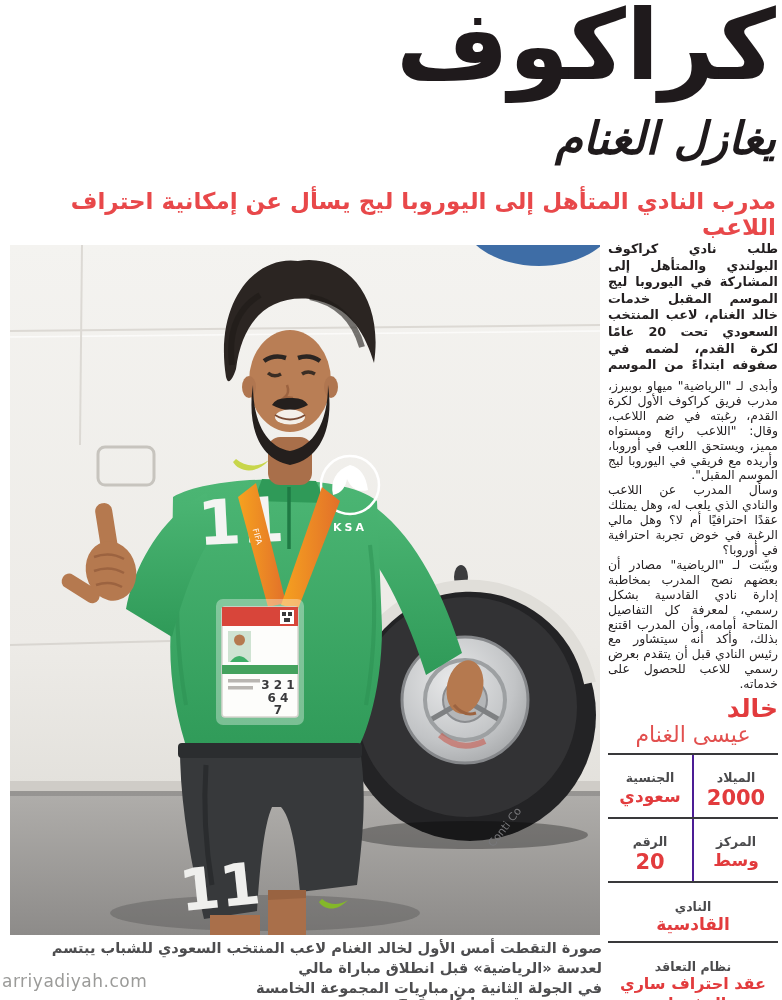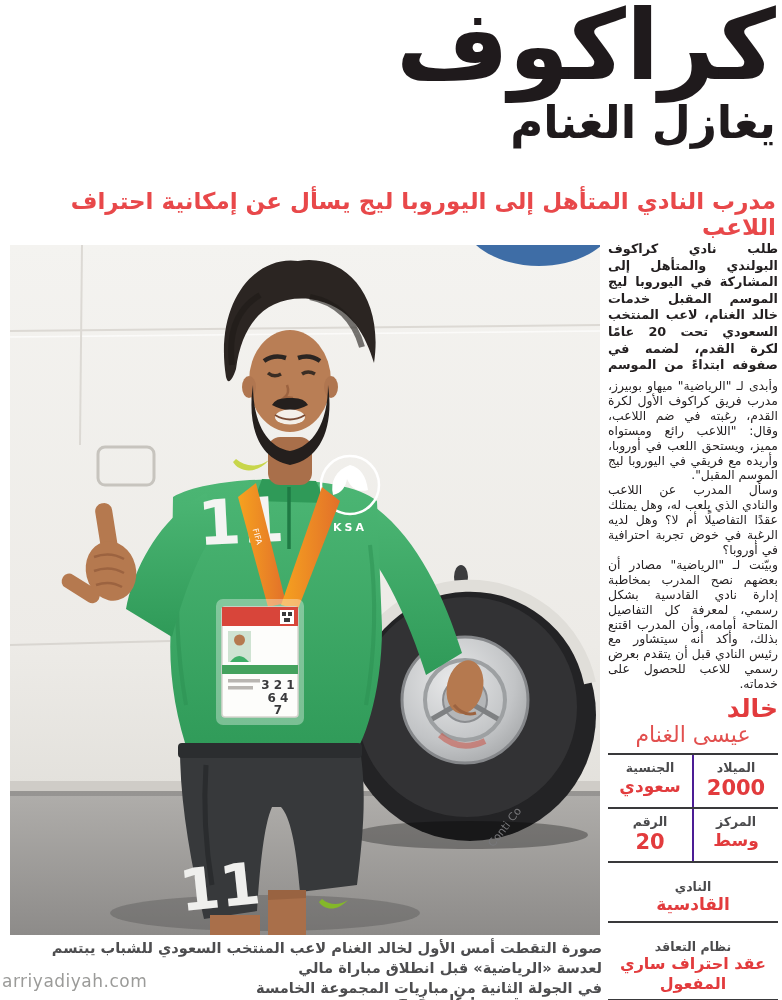--- a/index.html
+++ b/index.html
@@ -6,39 +6,39 @@
   #page{
     position:relative;width:782px;height:1000px;background:#ffffff;overflow:hidden;
     font-family:"DejaVu Sans",sans-serif;direction:rtl;
   }
   
   #headline1{
     position:absolute;top:-8px;right:6px;width:770px;text-align:right;
     font-size:97px;line-height:1.12;font-weight:900;color:#1f1a1c;letter-spacing:-1px;
   }
   #headline2{
-    position:absolute;top:96px;right:6px;width:770px;text-align:right;
-    font-size:45px;line-height:1.2;font-weight:900;color:#1f1a1c;
+    position:absolute;top:112px;right:6px;width:770px;text-align:right;
+    font-size:45px;line-height:1.2;font-weight:900;color:#1f1a1c;font-style:italic;
   }
   #subheadline{
     position:absolute;top:188px;right:6px;width:768px;text-align:right;
     font-size:23px;font-weight:600;color:#e8484a;
   }
   
   .col{position:absolute;left:608px;width:170px;text-align:justify;text-align-last:right;color:#231f20;}
   #lead{top:241px;height:135px;font-size:12.8px;line-height:16.6px;font-weight:700;overflow:hidden;}
   #bodytext{top:379px;height:316px;font-size:12.4px;line-height:14.9px;font-weight:400;overflow:hidden;}
   #bodytext p{margin:0;}
   
   #player-card{position:absolute;left:608px;top:696px;width:170px;text-align:center;}
   #pc-first{font-size:25px;font-weight:900;color:#e23b3d;text-align:right;line-height:1;}
   #pc-family{font-size:22px;font-weight:400;color:#e2504f;text-align:center;line-height:1.1;margin-top:2px;}
   #pc-table{margin-top:6px;border-top:2px solid #39393b;}
   .pc-row{display:flex;border-bottom:2px solid #39393b;}
-  .pc-cell{width:50%;padding:5px 0 6px;}
+  .pc-cell{width:50%;padding:15px 0 6px;}
   .pc-row .pc-cell:first-child{border-left:2px solid #4c1d95;}
   .pc-label{font-size:12.5px;font-weight:700;color:#4a4a4c;line-height:1.25;}
   .pc-value{font-size:17px;font-weight:900;color:#e23b3d;line-height:1.2;}
   .pc-value.num{font-size:21px;}
   .pc-full{padding:16px 0 6px;border-bottom:2px solid #39393b;}
   #pc-year{font-size:23px;font-weight:900;color:#e23b3d;padding-top:4px;line-height:1.1;}
   
   #photo{position:absolute;left:10px;top:245px;width:590px;height:690px;background:#f1efeb;}
   #photo svg{display:block;}
   
@@ -55,21 +55,21 @@
 
 <div id="page">
 
   <div id="headline1">كراكوف</div>
   <div id="headline2">يغازل الغنام</div>
   <div id="subheadline">مدرب النادي المتأهل إلى اليوروبا ليج يسأل عن إمكانية احتراف اللاعب</div>
 
   <div id="lead" class="col">طلب نادي كراكوف البولندي والمتأهل إلى المشاركة في اليوروبا ليج الموسم المقبل خدمات خالد الغنام، لاعب المنتخب السعودي تحت 20 عامًا لكرة القدم، لضمه في صفوفه ابتداءً من الموسم المقبل.</div>
   <div id="bodytext" class="col">
     <p>وأبدى لـ "الرياضية" ميهاو بوبيرز، مدرب فريق كراكوف الأول لكرة القدم، رغبته في ضم اللاعب، وقال: "اللاعب رائع ومستواه مميز، ويستحق اللعب في أوروبا، وأريده مع فريقي في اليوروبا ليج الموسم المقبل".</p>
-    <p>وسأل المدرب عن اللاعب والنادي الذي يلعب له، وهل يمتلك عقدًا التفاصيلًا أم لا؟ وهل لديه الرغبة في خوض تجربة احترافية في أوروبا؟</p>
+    <p>وسأل المدرب عن اللاعب والنادي الذي يلعب له، وهل يمتلك عقدًا احترافيًا أم لا؟ وهل مالي الرغبة في خوض تجربة احترافية في أوروبا؟</p>
     <p>وبيّنت لـ "الرياضية" مصادر أن بعضهم نصح المدرب بمخاطبة إدارة نادي القادسية بشكل رسمي، لمعرفة كل التفاصيل المتاحة أمامه، وأن المدرب اقتنع بذلك، وأكد أنه سيتشاور مع رئيس النادي قبل أن يتقدم بعرض رسمي للاعب للحصول على خدماته.</p>
   </div>
 
   <div id="player-card">
     <div id="pc-first">خالد</div>
     <div id="pc-family">عيسى الغنام</div>
     <div id="pc-table">
       <div class="pc-row">
         <div class="pc-cell">
           <div class="pc-label">الميلاد</div>

